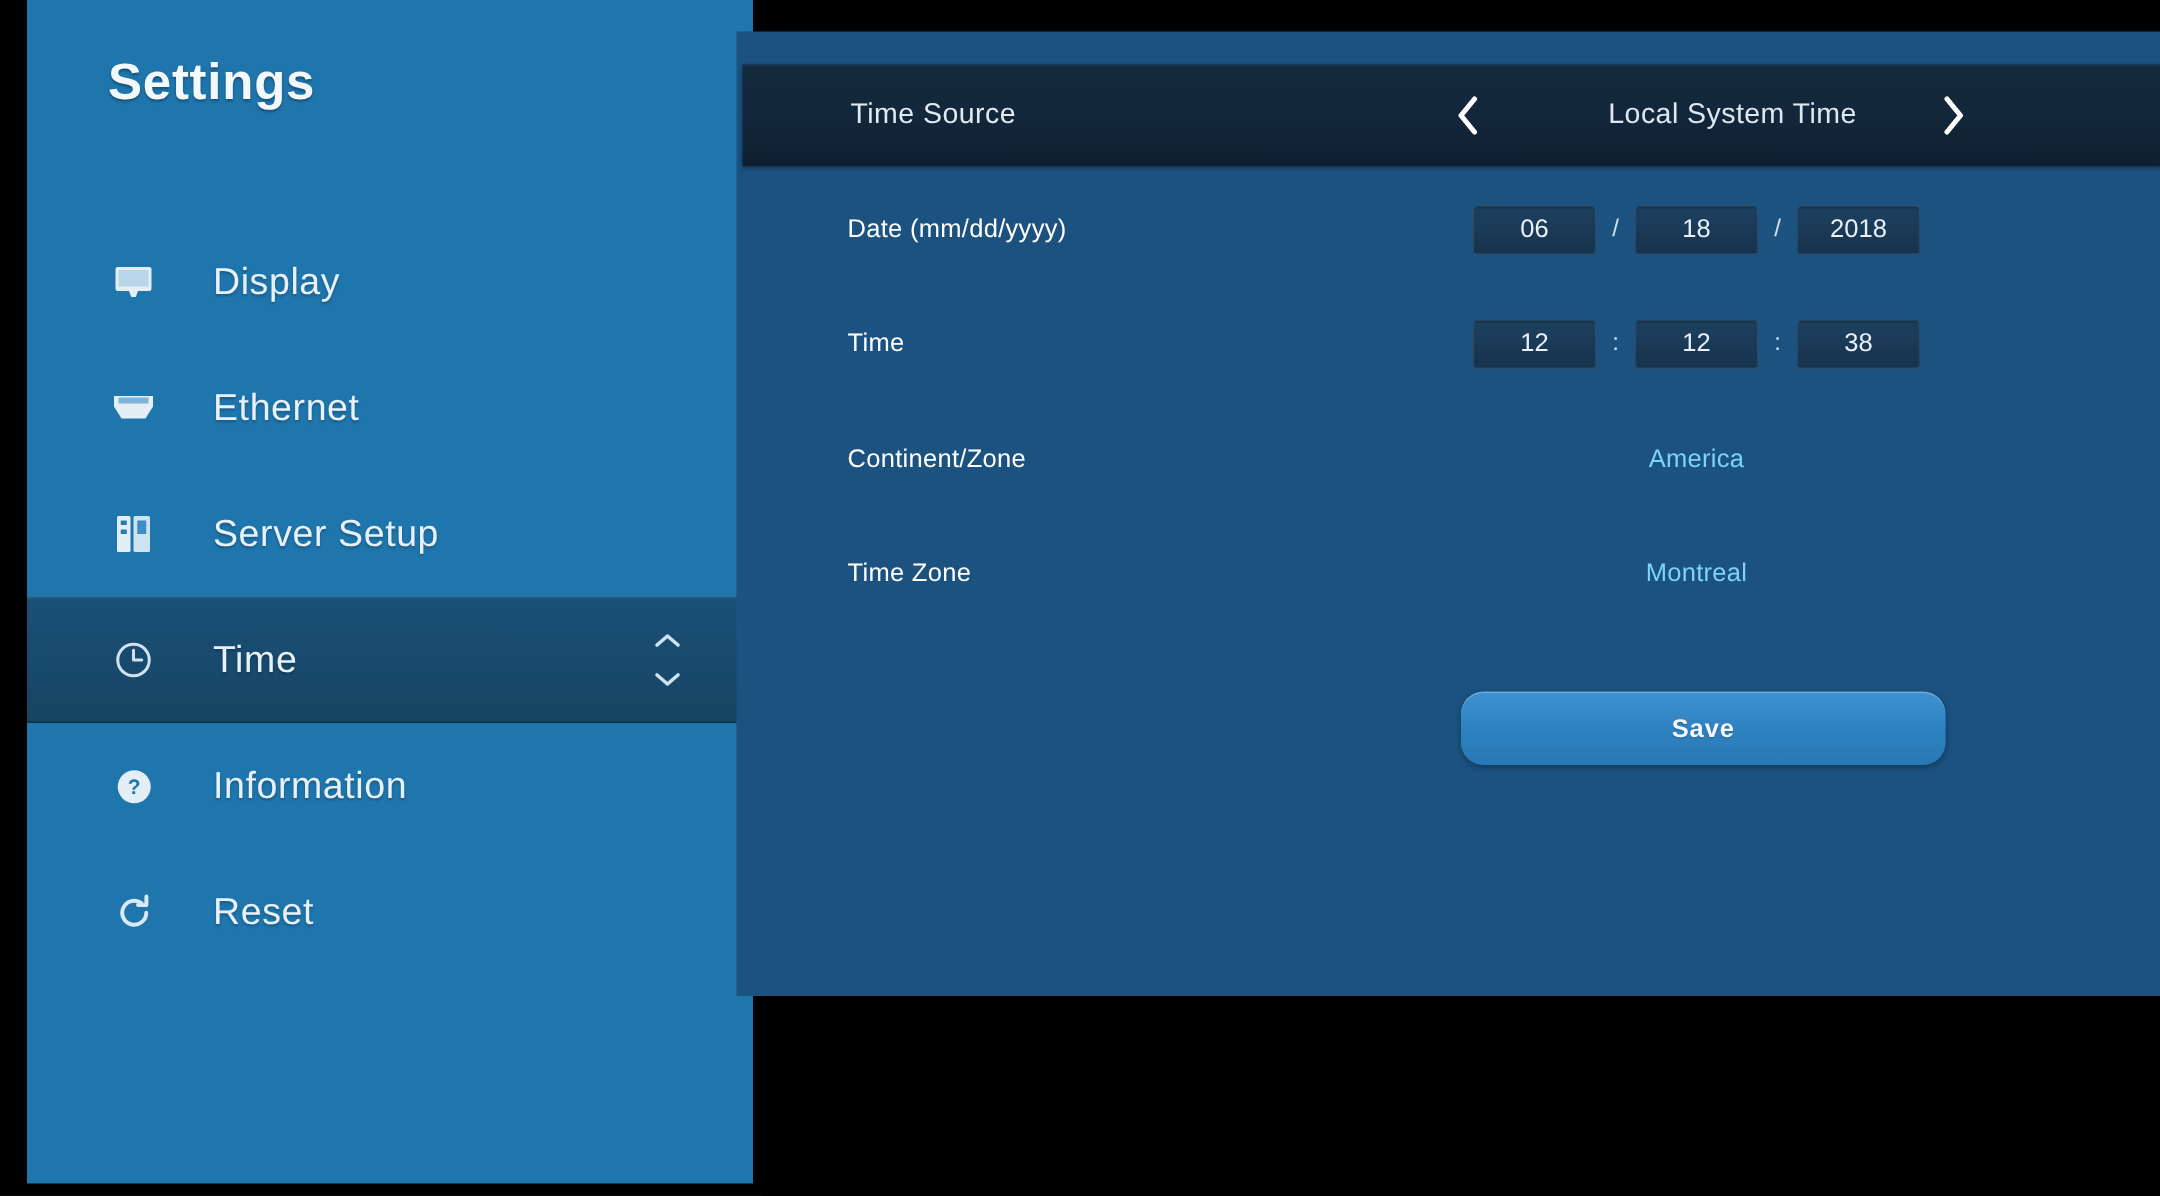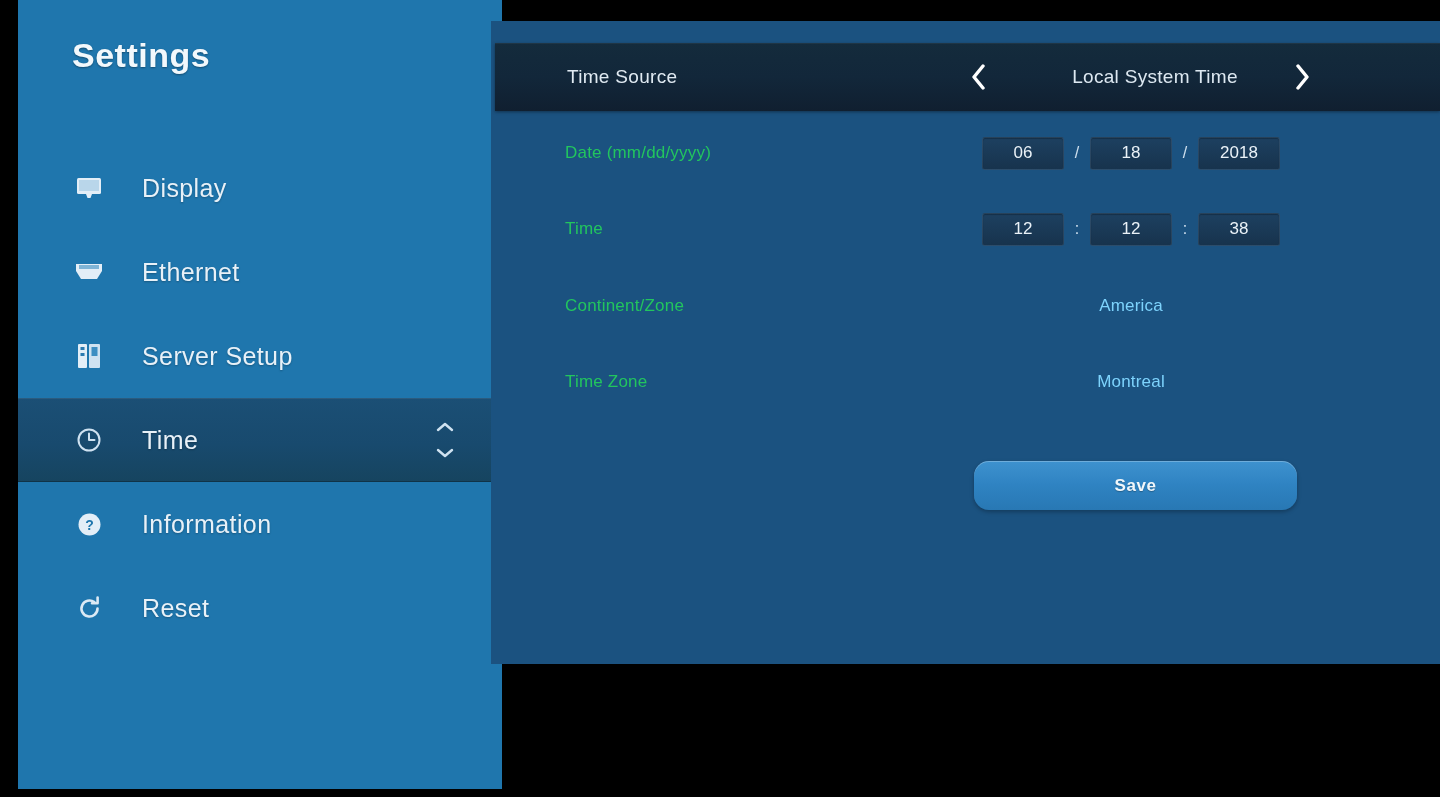--- a/index.html
+++ b/index.html
@@ -130,21 +130,21 @@
     left:0;
     width:949px;
     height:40px;
     display:flex;
     align-items:center;
   }
   .row-label {
     position:absolute;
     left:74px;
     font-size:17px;
-    color:#22c55e;
+    color:#ffffff;
     letter-spacing:0.2px;
   }
   .row-fields {
     position:absolute;
     left:480px;
     width:320px;
     display:flex;
     align-items:center;
     justify-content:center;
   }

